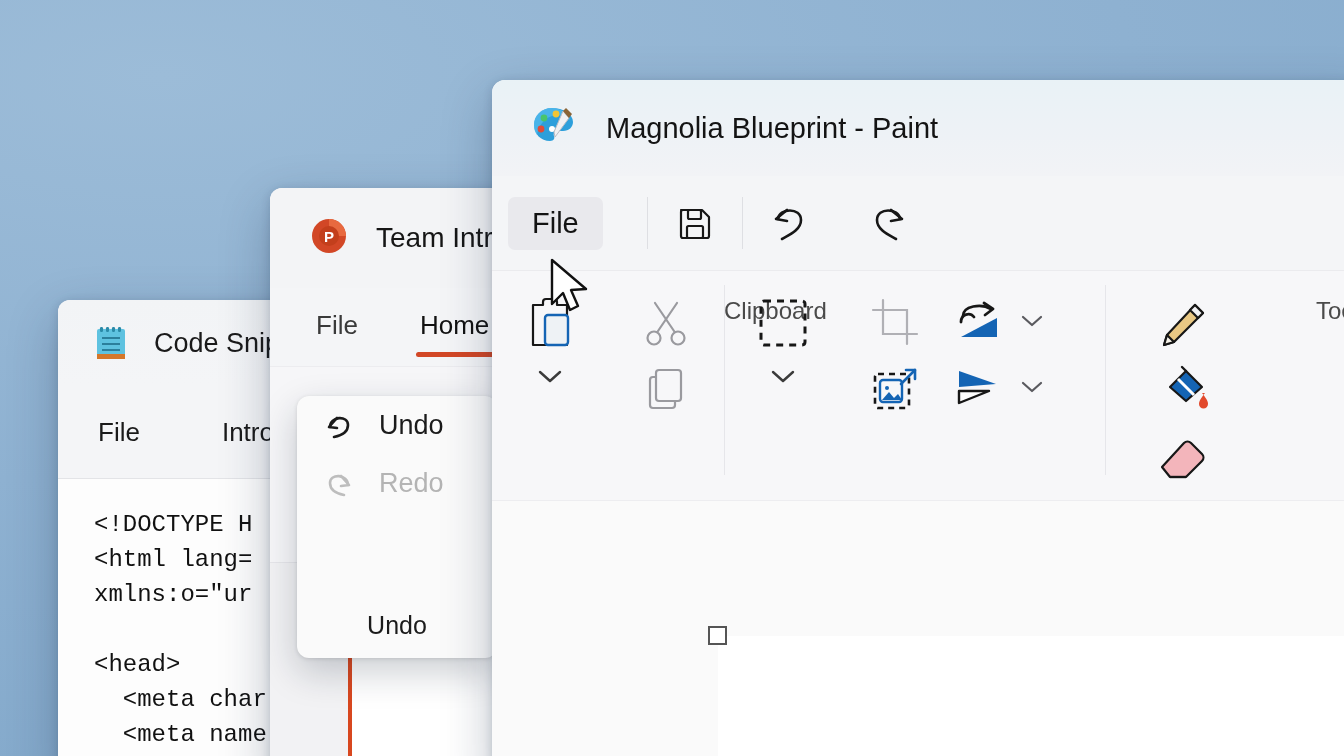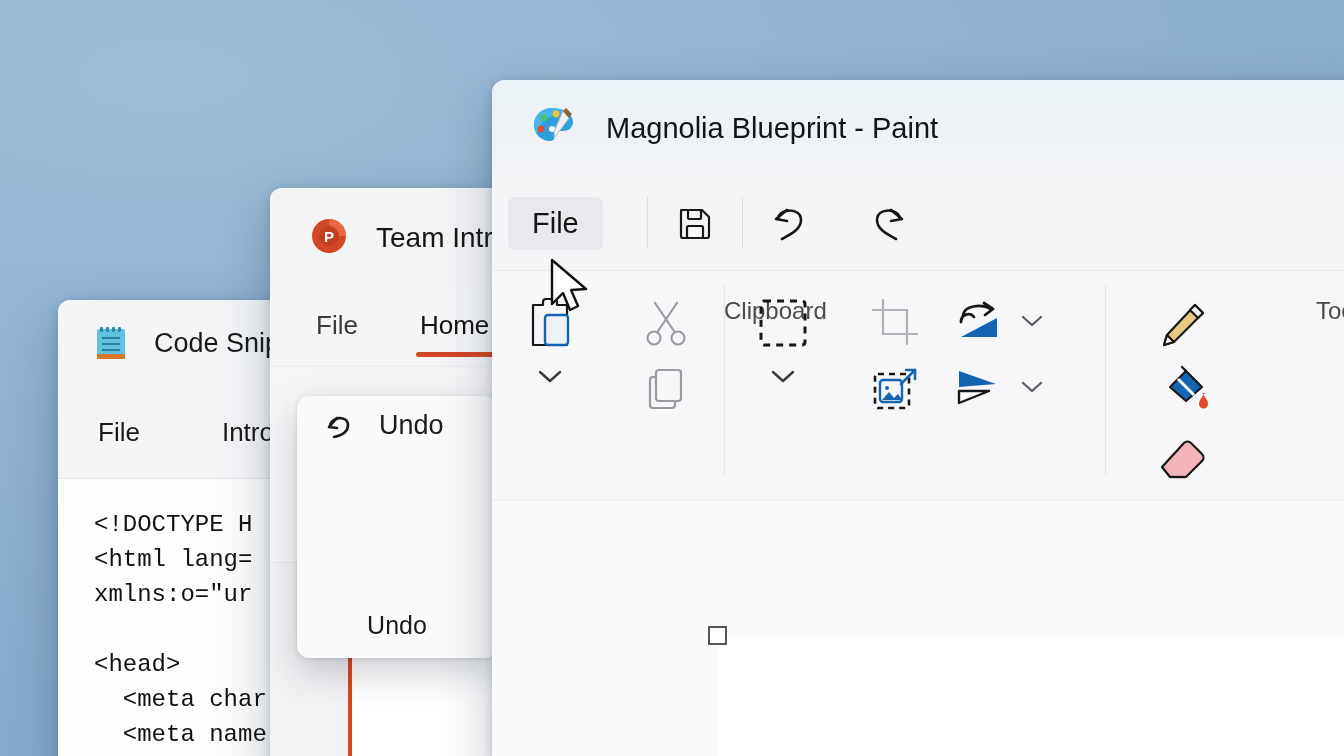--- a/index.html
+++ b/index.html
@@ -223,20 +223,29 @@
 <div id="undo-card">
   <div class="uitem">
     <span>
       <svg width="36" height="34" viewBox="0 0 36 34" fill="none" stroke="#1a1a1a" stroke-width="2.6" stroke-linecap="round" stroke-linejoin="round">
         <path d="M9 21 C 9 10, 27 9, 27 19 C 27 27, 18 30, 13 31"></path>
         <polyline points="16,12 8,21 16,22"></polyline>
       </svg>
     </span>
     <span class="ulabel">Undo</span>
   </div>
+  <div class="uitem">
+    <span>
+      <svg width="36" height="34" viewBox="0 0 36 34" fill="none" stroke="#bdbdbd" stroke-width="2.6" stroke-linecap="round" stroke-linejoin="round">
+        <path d="M27 21 C 27 10, 9 9, 9 19 C 9 27, 18 30, 23 31"></path>
+        <polyline points="20,12 28,21 20,22"></polyline>
+      </svg>
+    </span>
+    <span class="ulabel dim">Redo</span>
+  </div>
   <div class="ufoot">Undo</div>
 </div>
 
 <div class="window" id="paint">
 
   <div class="titlebar">
     <span>
       <svg width="44" height="42" viewBox="0 0 44 42">
         <path d="M20 3 C9 3 2 11 2 20 C2 29 9 36 18 36 C22 36 23 33 22 31 C21 28 23 26 26 26 L31 26 C37 26 41 22 41 17 C41 9 31 3 20 3 Z" fill="#2d9fdb"></path>
         <path d="M20 3 C9 3 2 11 2 20 C2 24 3 27 5 30 C6 22 11 14 20 11 C27 9 34 11 38 15 C35 8 29 3 20 3 Z" fill="#55bdef" opacity=".7"></path>

